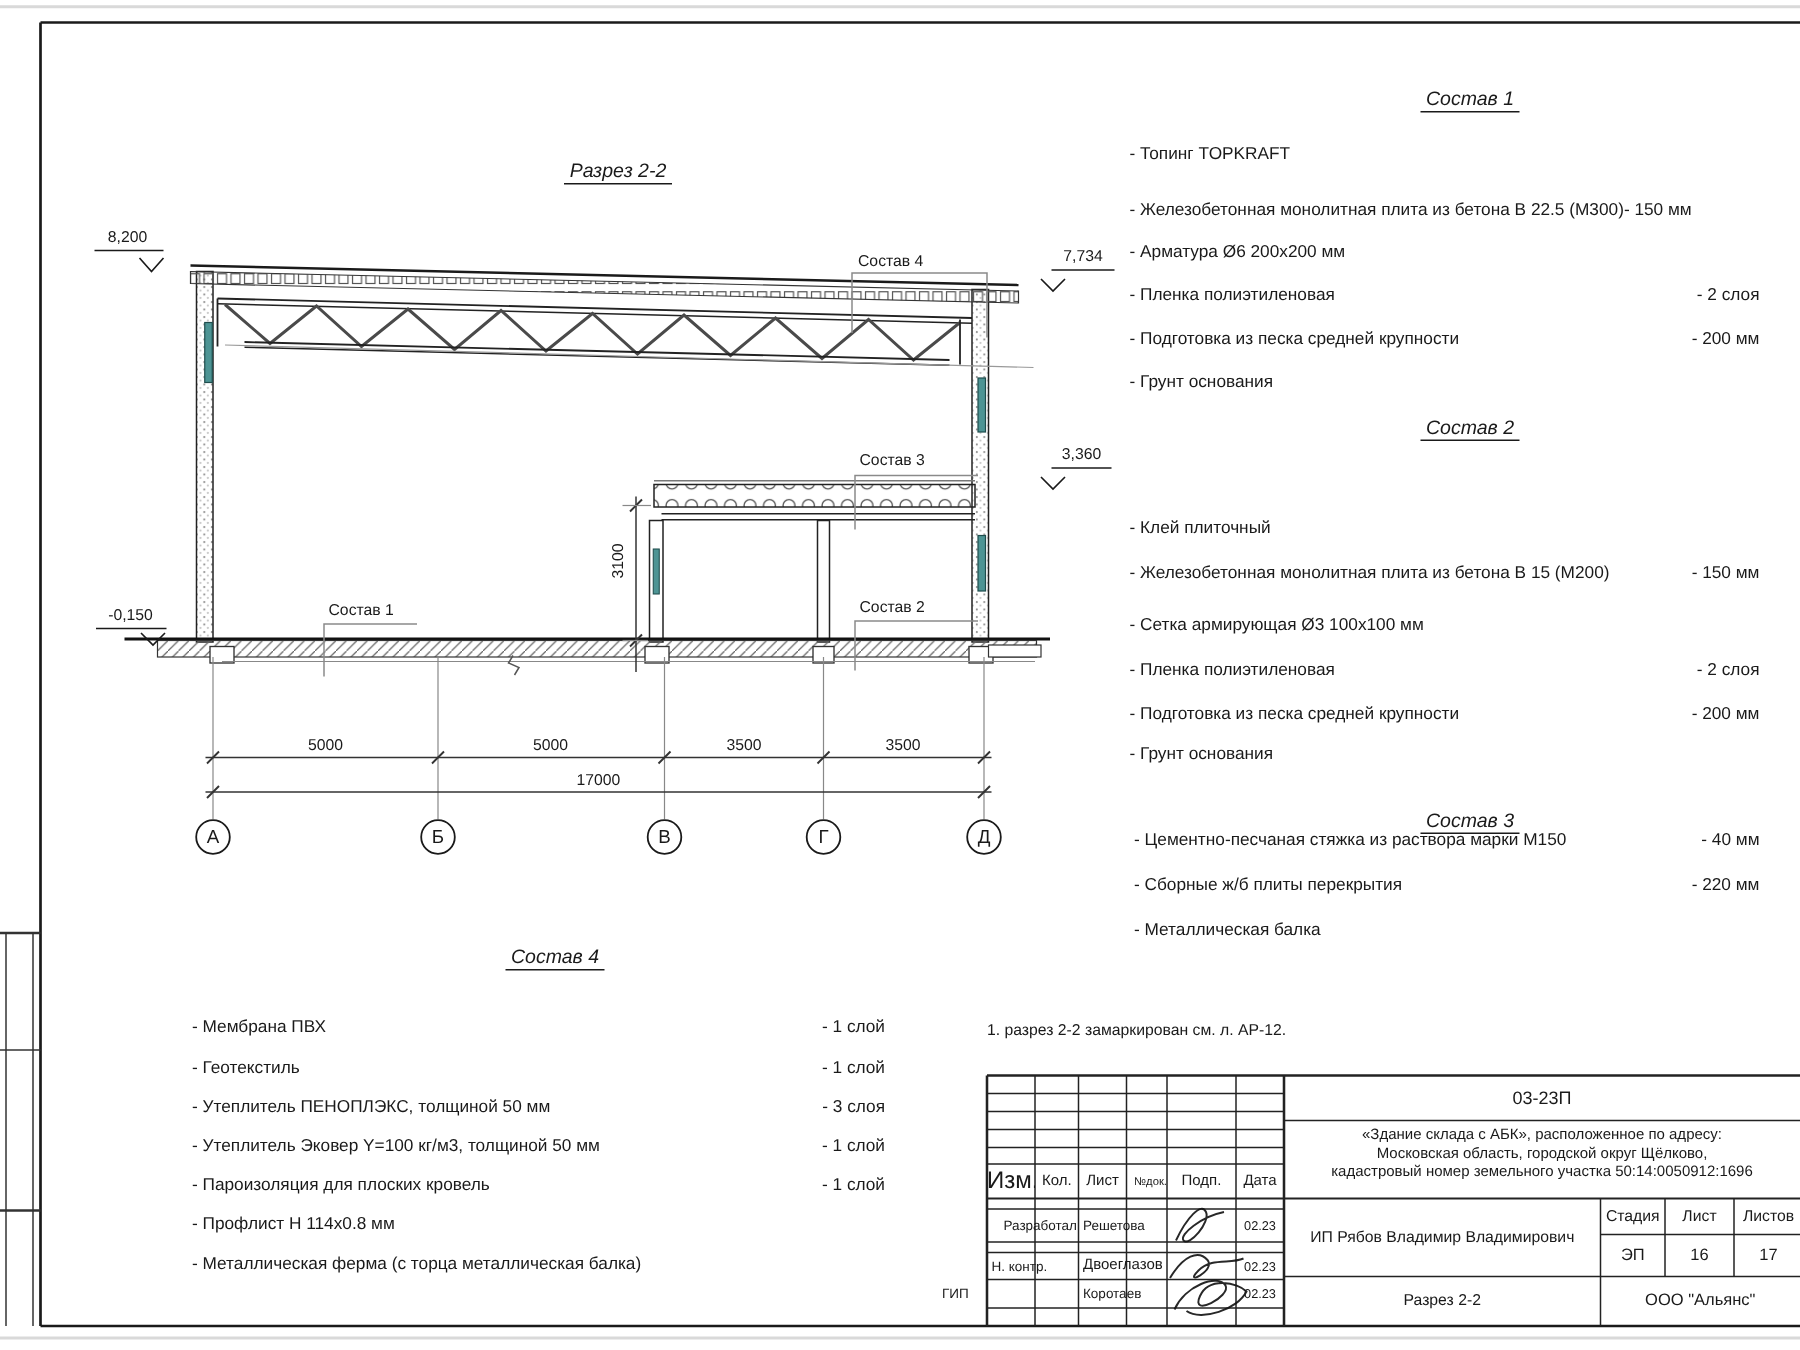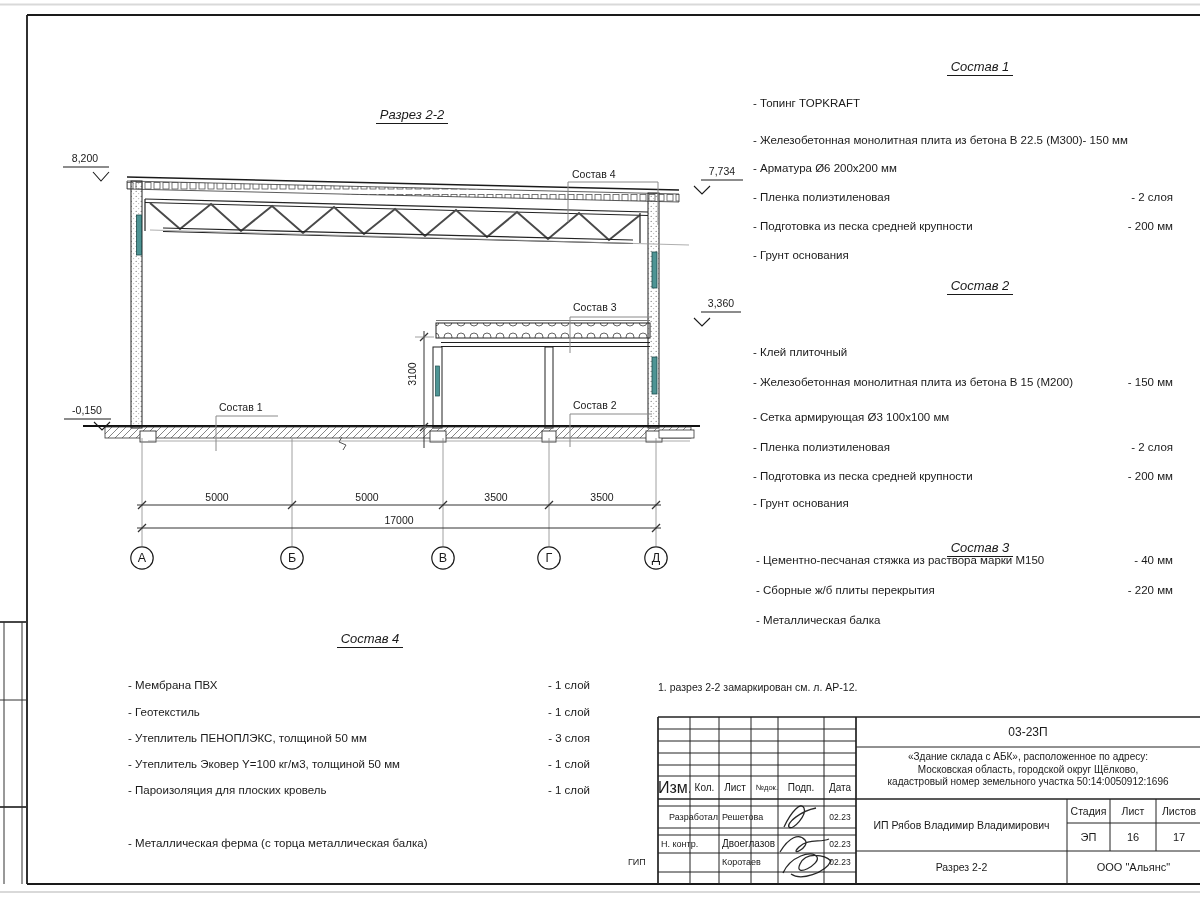--- a/index.html
+++ b/index.html
@@ -246,20 +246,21 @@
   <div class="li" style="top:60px"><span>- Металлическая  балка</span><span class="val"></span></div>
 </div>
 
 <div class="abs ctr" style="left:270px;top:629px;width:200px;"><span class="head">Состав 4</span></div>
 <div class="abs" style="left:128px;top:679px;width:462px;height:180px;">
   <div class="li" style="top:0px"><span>- Мембрана ПВХ</span><span class="val">- 1 слой</span></div>
   <div class="li" style="top:27px"><span>- Геотекстиль</span><span class="val">- 1 слой</span></div>
   <div class="li" style="top:53px"><span>- Утеплитель ПЕНОПЛЭКС, толщиной 50 мм</span><span class="val">- 3 слоя</span></div>
   <div class="li" style="top:79px"><span>- Утеплитель Эковер Y=100 кг/м3, толщиной 50 мм</span><span class="val">- 1 слой</span></div>
   <div class="li" style="top:105px"><span>- Пароизоляция для плоских кровель</span><span class="val">- 1 слой</span></div>
+  <div class="li" style="top:131px"><span>- Профлист Н 114х0.8 мм</span><span class="val"></span></div>
   <div class="li" style="top:158px"><span>- Металлическая ферма (с торца металлическая балка)</span><span class="val"></span></div>
 </div>
 
 <div class="abs lbl" style="left:658px;top:681px;font-size:10.5px;">1. разрез 2-2 замаркирован см. л. АР-12.</div>
 
 <div class="abs tb ctr" style="left:658px;top:776px;width:32px;line-height:23px;font-size:16px;">Изм.</div>
 <div class="abs tb ctr" style="left:690px;top:776px;width:29px;line-height:23px;font-size:10px;">Кол.</div>
 <div class="abs tb ctr" style="left:719px;top:776px;width:32px;line-height:23px;font-size:10px;">Лист</div>
 <div class="abs tb ctr" style="left:751px;top:776px;width:27px;line-height:23px;font-size:7.5px;text-align:right;">№док.</div>
 <div class="abs tb ctr" style="left:778px;top:776px;width:46px;line-height:23px;font-size:10px;">Подп.</div>

